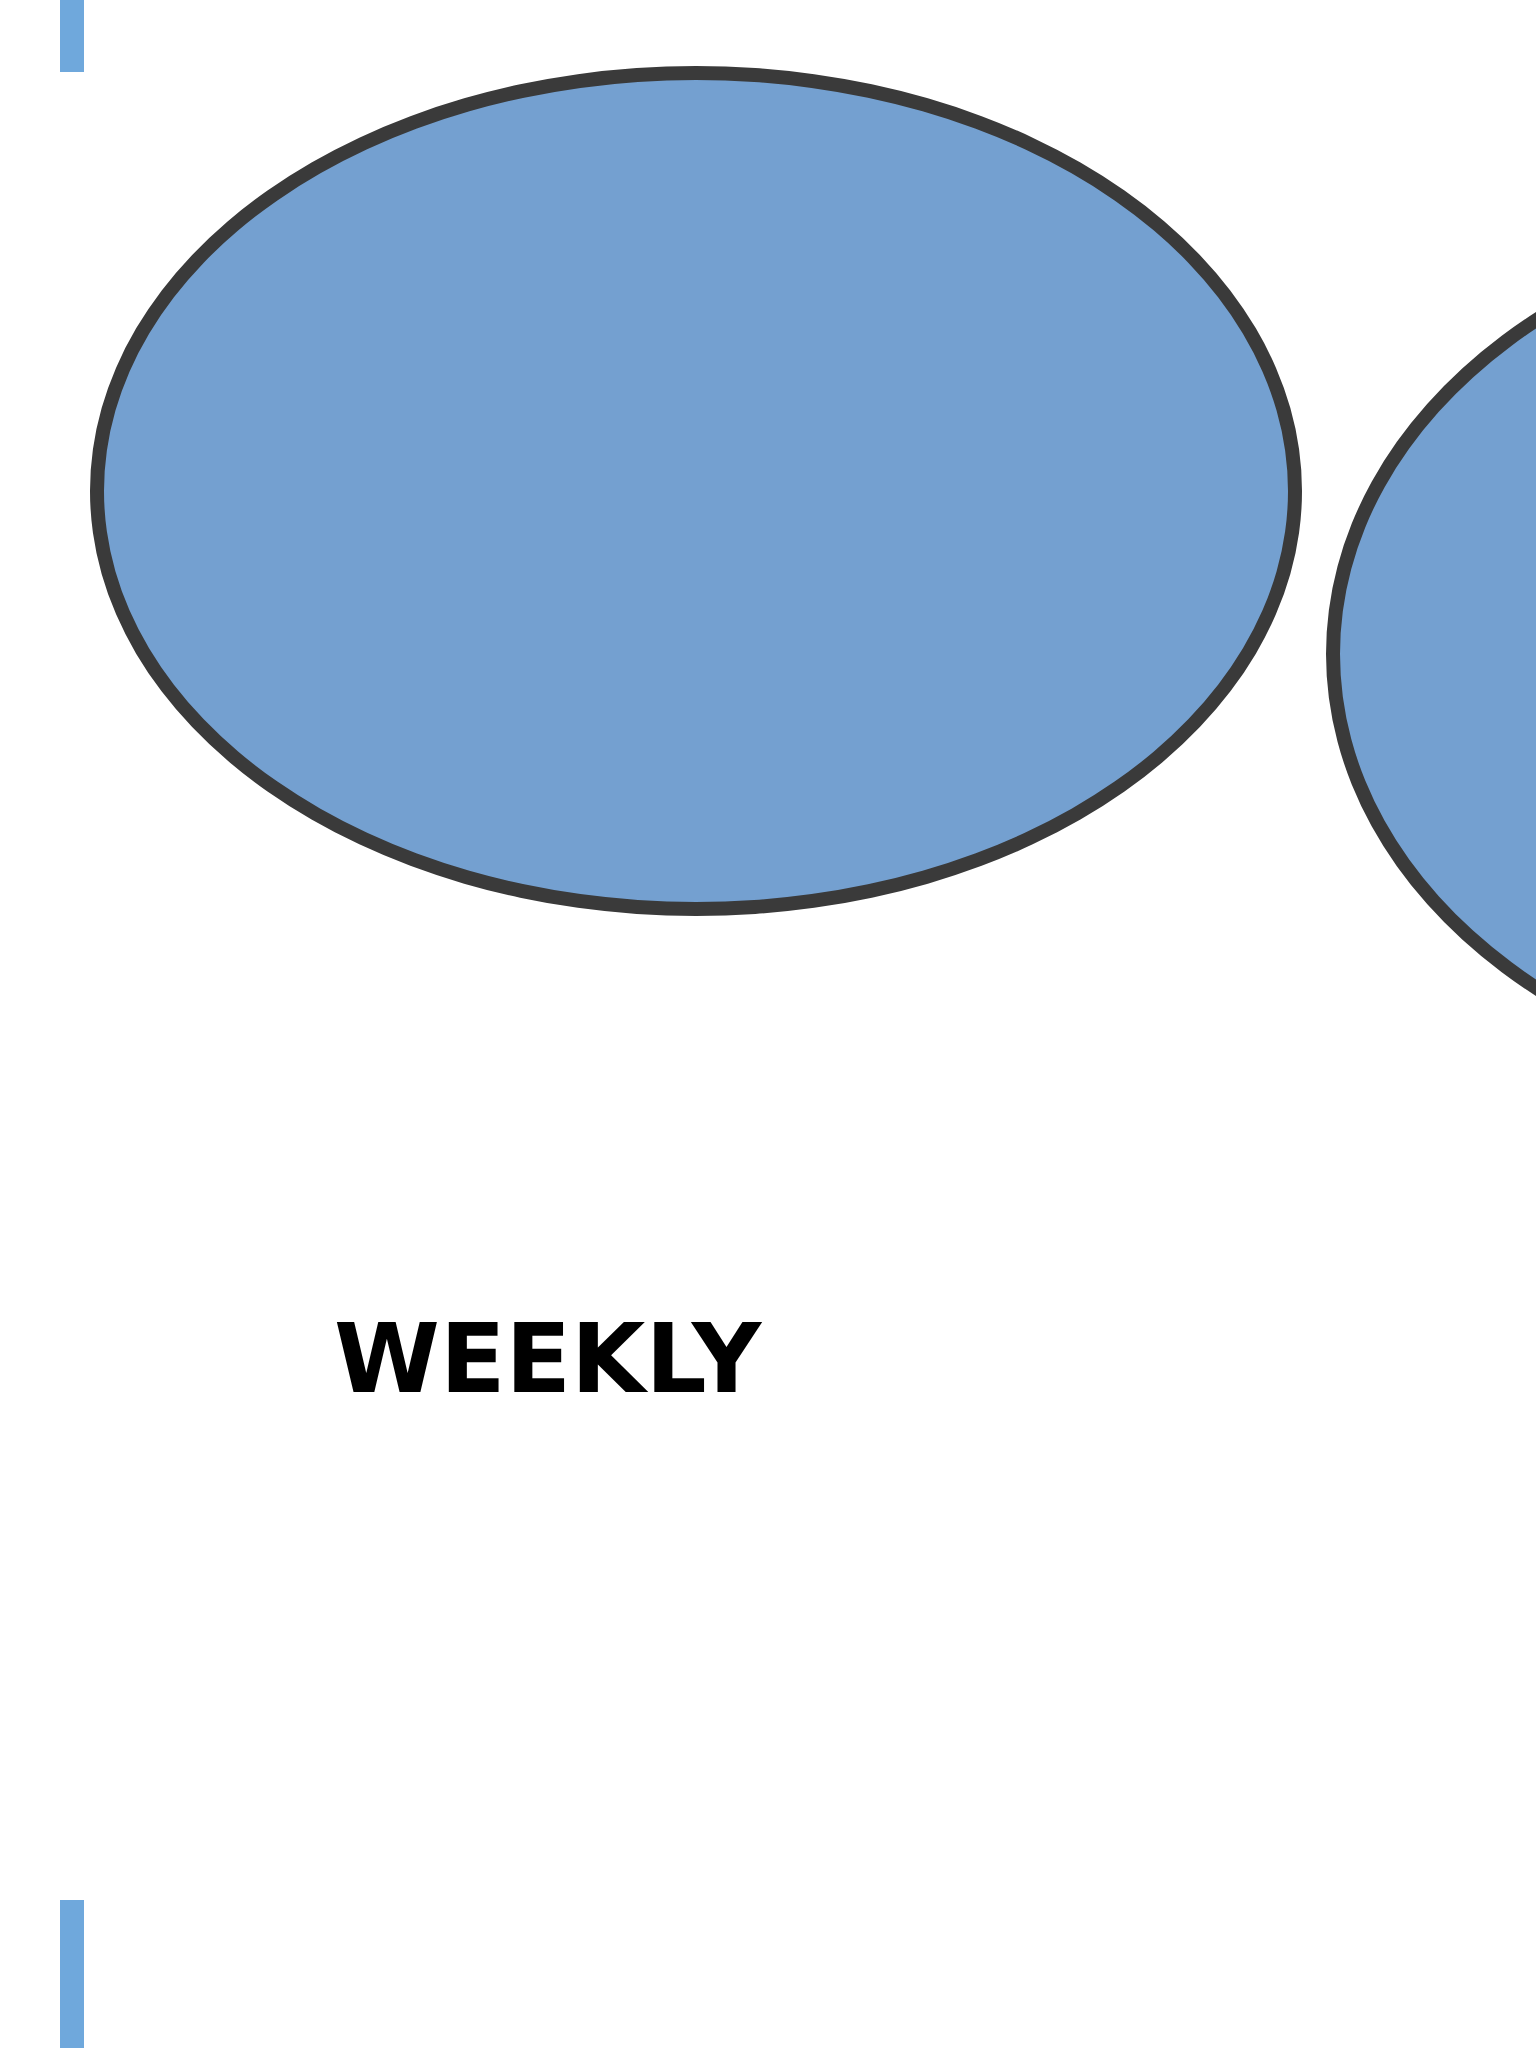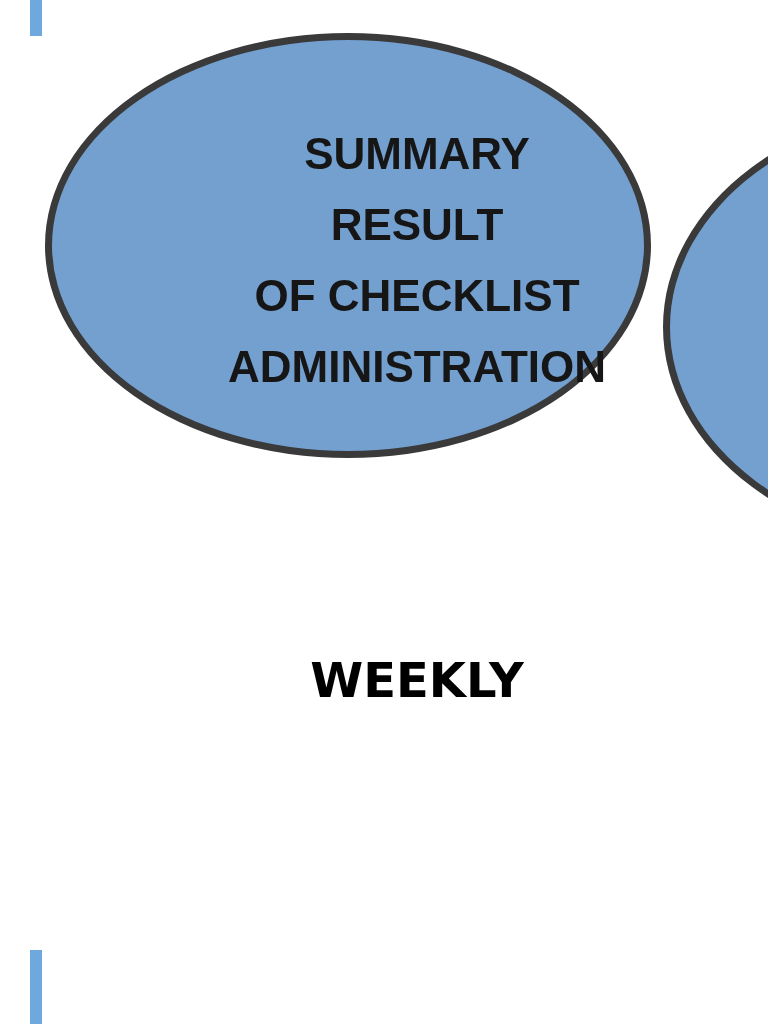--- a/index.html
+++ b/index.html
@@ -53,21 +53,20 @@
     line-height: 71px;
     color: var(--title-color, #161616);
     letter-spacing: 0px;
     z-index: 2;
   }
   .caption {
     position: absolute;
     left: 167px;
     top: 638px;
     width: 500px;
-    text-align: center;
     font-family: "DejaVu Sans", sans-serif;
     font-weight: bold;
     font-size: 48px;
     line-height: 84px;
     color: var(--caption-color, #000000);
   }
   .edge-bar {
     position: absolute;
     left: 30px;
     width: 12px;
@@ -82,25 +81,20 @@
     height: 74px;
   }
 </style>
 </head>
 <body>
 
 <div class="page">
 
   <div class="ellipse main"></div>
 
-  <div class="bubble-title">
-    <div>SUMMARY RESULT</div>
-    <div>OF CHECKLIST</div>
-    <div>ADMINISTRATION</div>
-  </div>
 
   <div class="ellipse partial"></div>
 
   <div class="caption">
     <div>WEEKLY</div>
   </div>
 
   <div class="edge-bar top"></div>
   <div class="edge-bar bottom"></div>
 

